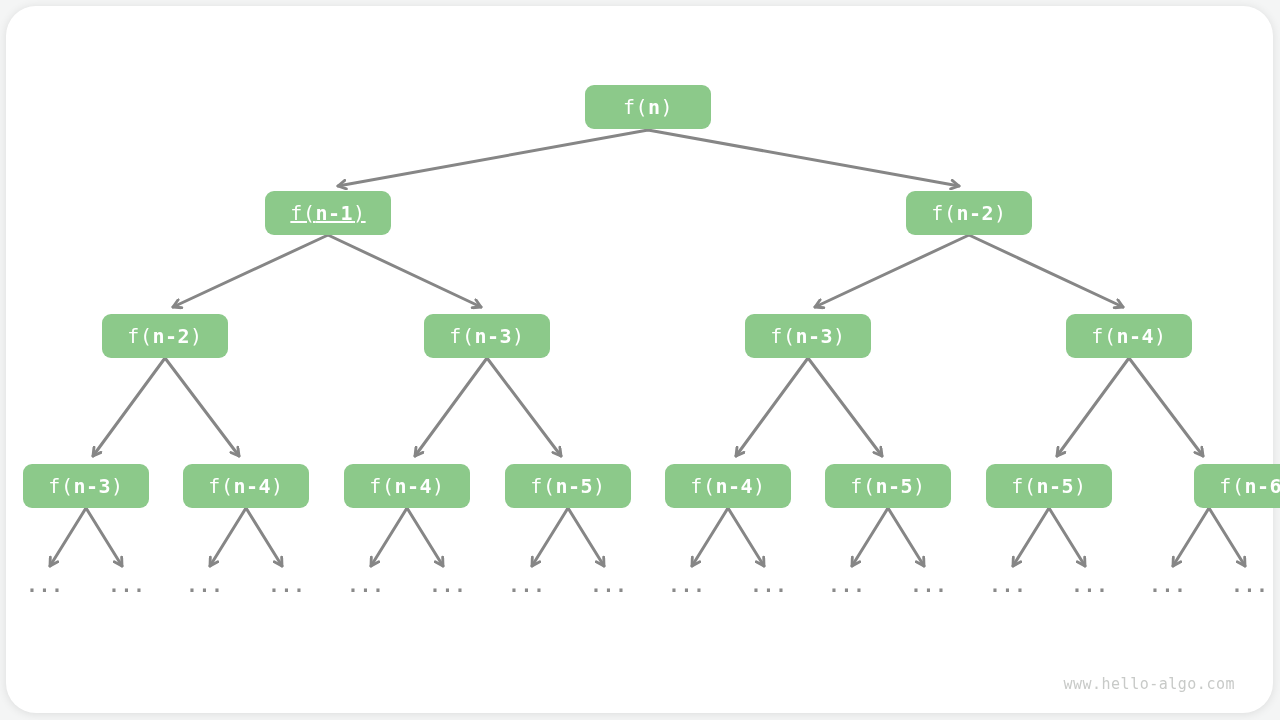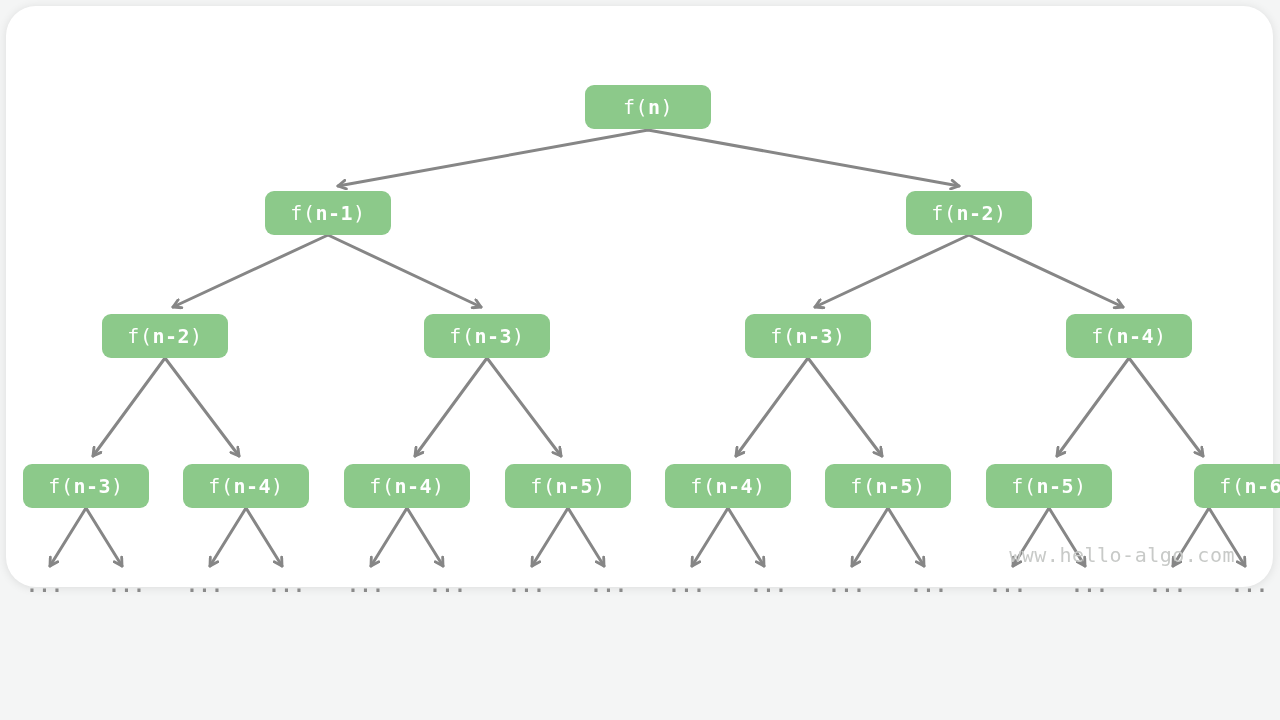--- a/index.html
+++ b/index.html
@@ -4,21 +4,21 @@
 <style>
   html, body { margin: 0; padding: 0; }
   body {
     width: 1280px; height: 720px; overflow: hidden;
     background: var(--page-bg, #f4f5f5);
     font-family: "DejaVu Sans Mono", "Liberation Mono", monospace;
     position: relative;
   }
   .card {
     position: absolute; left: 6px; top: 6px;
-    width: 1267px; height: 581px;
+    width: 1267px; height: 707px;
     background: var(--card-bg, #ffffff);
     border-radius: 30px;
     box-shadow: 0 1px 10px rgba(0,0,0,0.10);
   }
   .edges {
     position: absolute; left: 0; top: 0;
     width: 1280px; height: 720px;
     pointer-events: none;
   }
   .edge {
@@ -43,21 +43,21 @@
   .dots {
     position: absolute; top: 568px;
     width: 44px; text-align: center;
     color: var(--dots, #8a8a8a);
     font-size: 19px; font-weight: bold;
     letter-spacing: 1px;
   }
   .watermark {
     position: absolute; right: 38px; bottom: 20px;
     color: var(--watermark, #c8cac8);
-    font-size: 20px;
+    font-size: 15px;
     letter-spacing: 0.5px;
   }
 </style>
 </head>
 <body>
 
 <div class="card">
 
   <svg class="edges" viewBox="0 0 1280 720" xmlns="http://www.w3.org/2000/svg">
     <defs>
@@ -101,21 +101,21 @@
       <line class="edge" x1="882" y1="502" x2="918" y2="560" marker-end="url(#arrow)"></line>
       <line class="edge" x1="1043" y1="502" x2="1007" y2="560" marker-end="url(#arrow)"></line>
       <line class="edge" x1="1043" y1="502" x2="1079" y2="560" marker-end="url(#arrow)"></line>
       <line class="edge" x1="1203" y1="502" x2="1167" y2="560" marker-end="url(#arrow)"></line>
       <line class="edge" x1="1203" y1="502" x2="1239" y2="560" marker-end="url(#arrow)"></line>
     </g>
   </svg>
 
   <div class="node" style="left:579px; top:79px;"><span class="pre">f(</span><span class="arg">n</span><span class="post">)</span></div>
 
-  <div class="node" style="left:259px; top:185px;"><span class="pre">f(</span><span class="arg">n-1</span><span class="post">)</span></div>
+  <div class="node" style="left:259px; top:185px;text-decoration:underline;"><span class="pre">f(</span><span class="arg">n-1</span><span class="post">)</span></div>
   <div class="node" style="left:900px; top:185px;"><span class="pre">f(</span><span class="arg">n-2</span><span class="post">)</span></div>
 
   <div class="node" style="left:96px; top:308px;"><span class="pre">f(</span><span class="arg">n-2</span><span class="post">)</span></div>
   <div class="node" style="left:418px; top:308px;"><span class="pre">f(</span><span class="arg">n-3</span><span class="post">)</span></div>
   <div class="node" style="left:739px; top:308px;"><span class="pre">f(</span><span class="arg">n-3</span><span class="post">)</span></div>
   <div class="node" style="left:1060px; top:308px;"><span class="pre">f(</span><span class="arg">n-4</span><span class="post">)</span></div>
 
   <div class="node" style="left:17px; top:458px;"><span class="pre">f(</span><span class="arg">n-3</span><span class="post">)</span></div>
   <div class="node" style="left:177px; top:458px;"><span class="pre">f(</span><span class="arg">n-4</span><span class="post">)</span></div>
   <div class="node" style="left:338px; top:458px;"><span class="pre">f(</span><span class="arg">n-4</span><span class="post">)</span></div>

